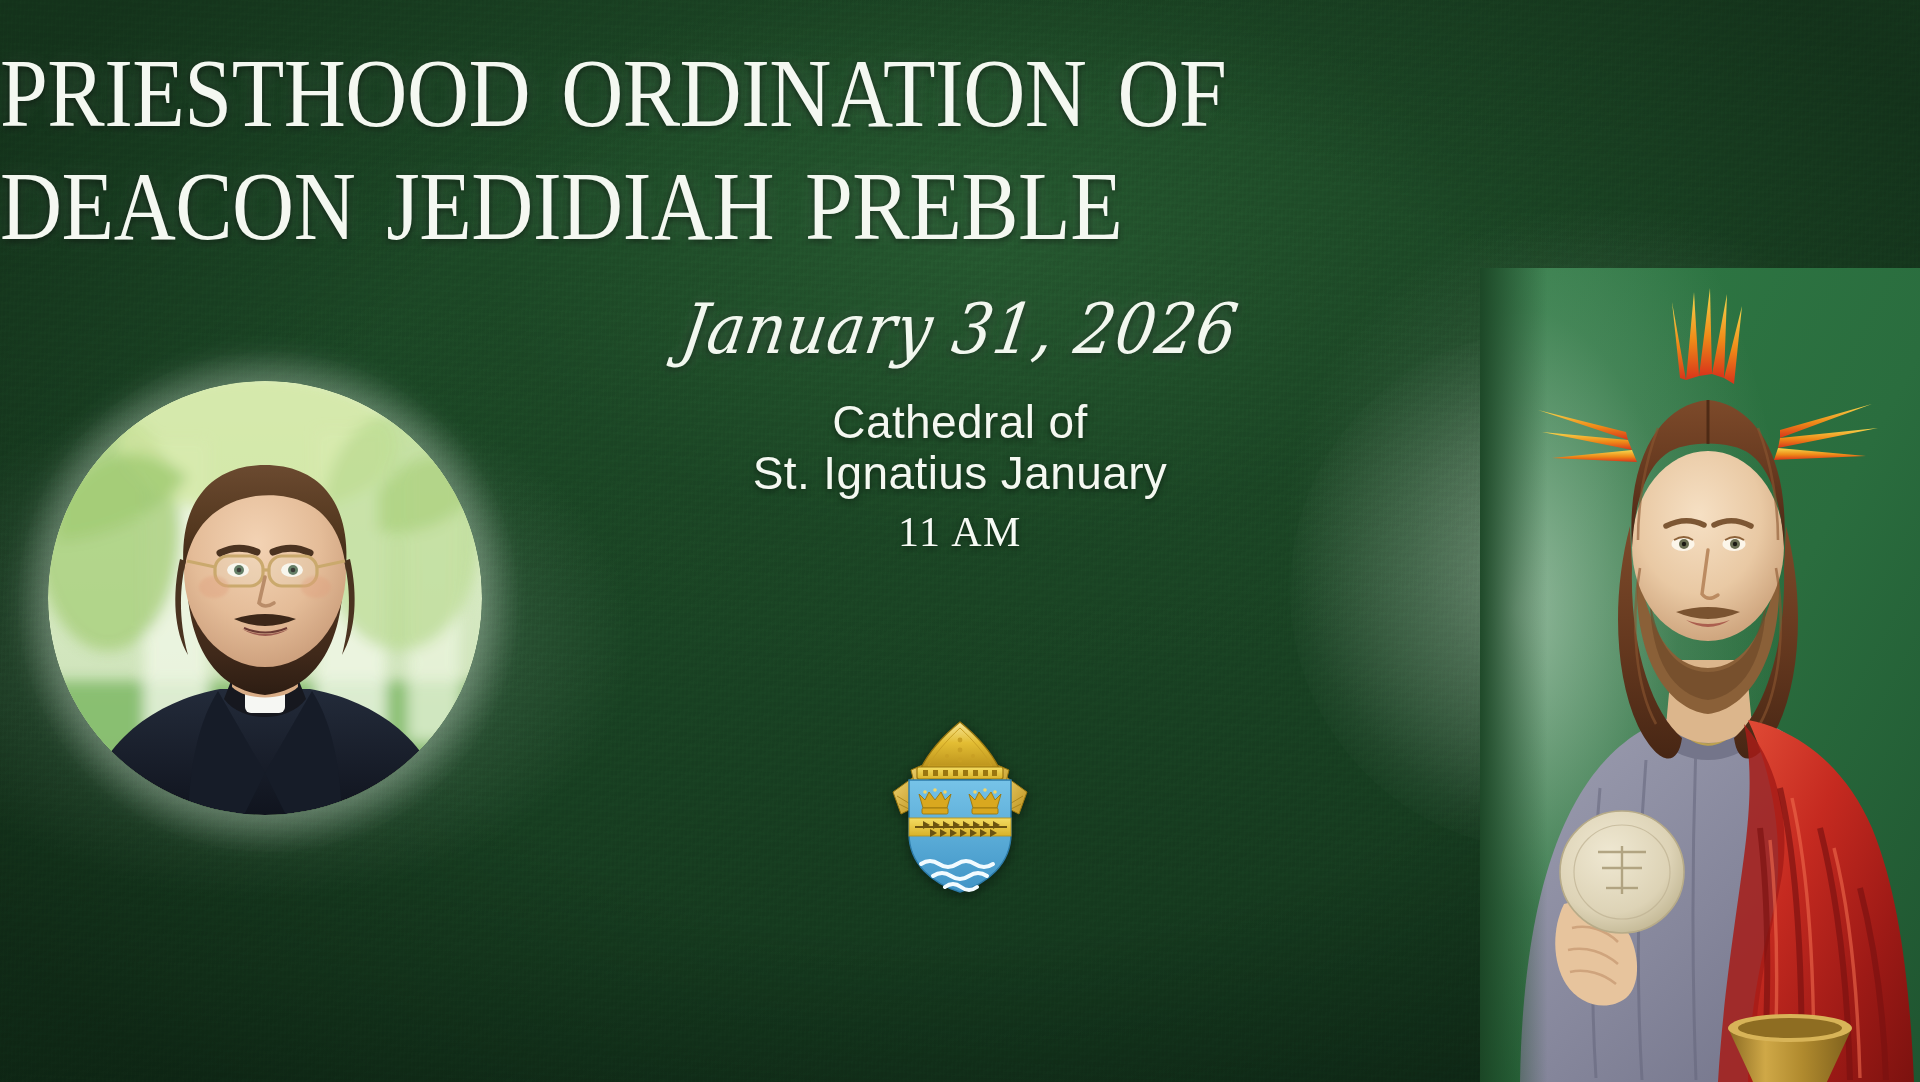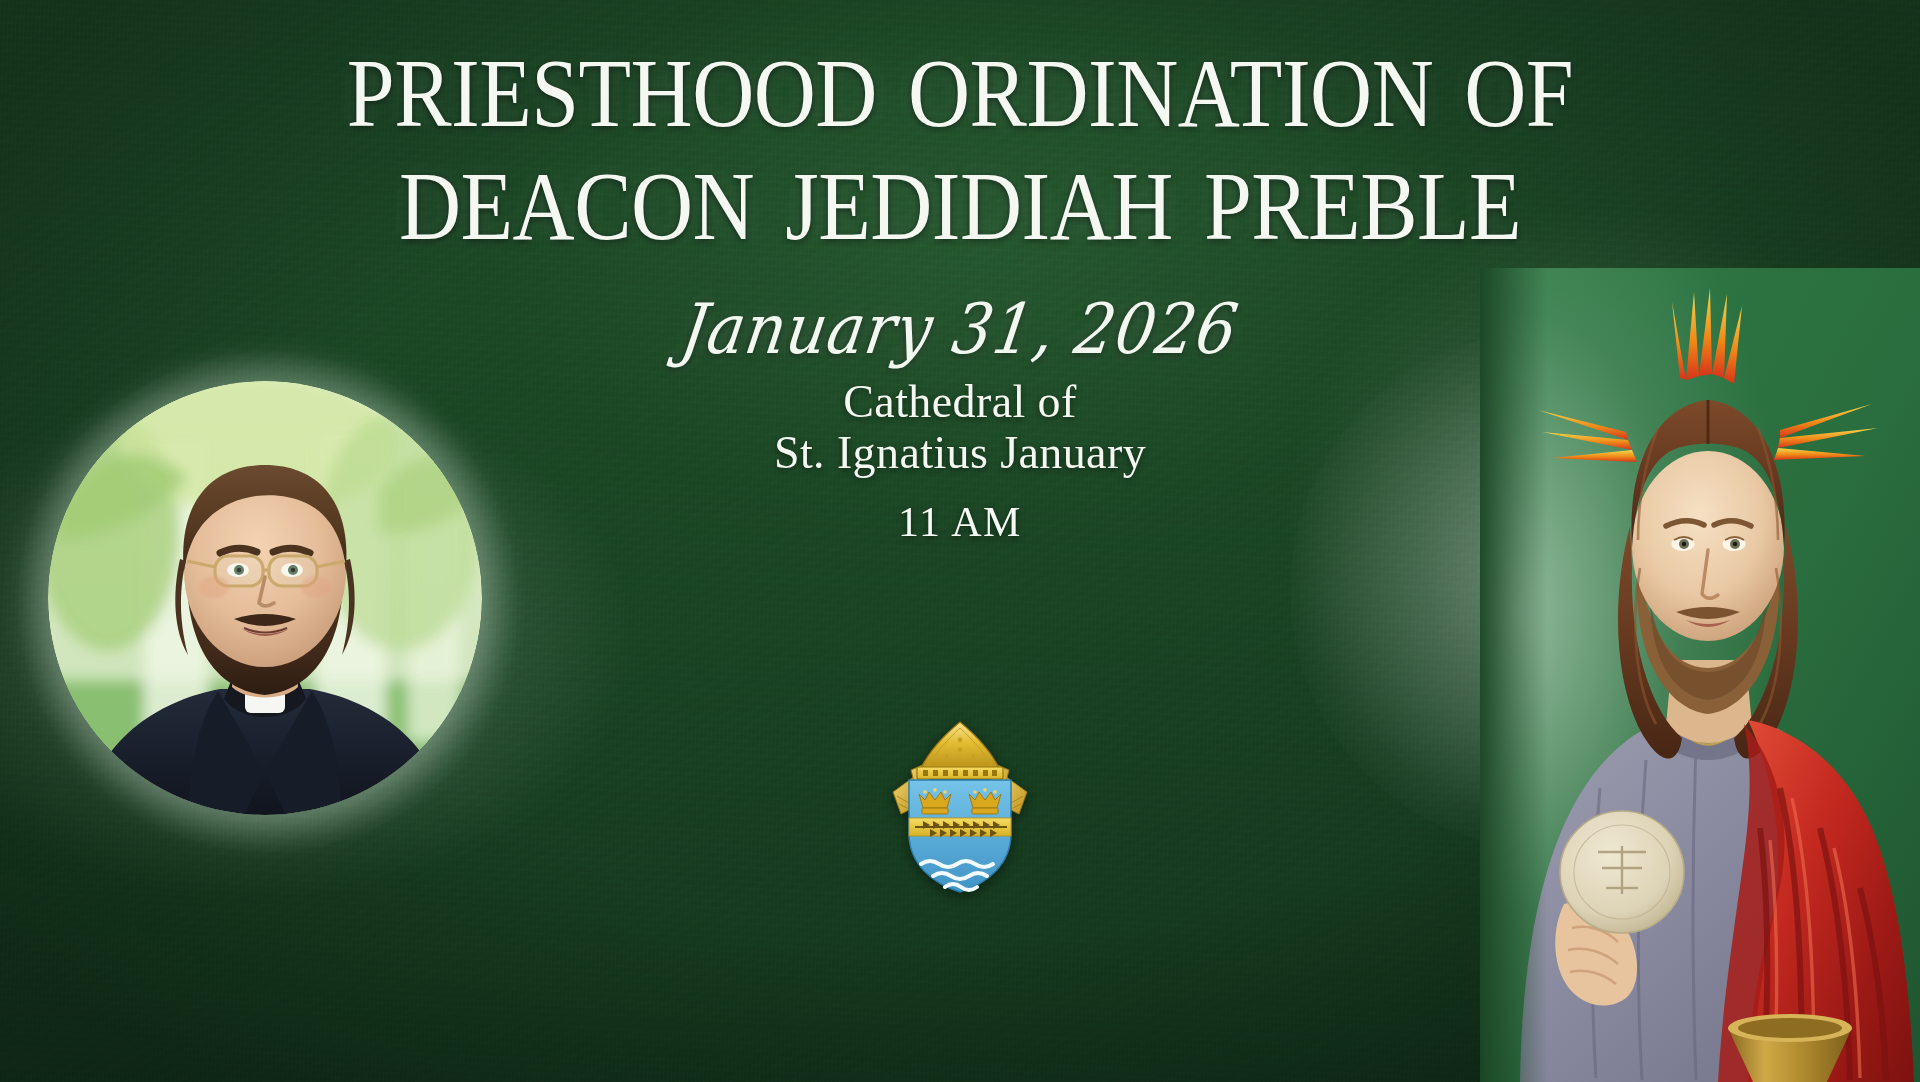--- a/index.html
+++ b/index.html
@@ -34,21 +34,21 @@
   }
   .vignette {
     position:absolute; inset:0;
     background:radial-gradient(ellipse 1150px 760px at 50% 48%, rgba(0,0,0,0) 55%, rgba(0,0,0,0.30) 100%);
     pointer-events:none;
   }
 
   
   .title-block {
     position:absolute; left:0; right:0; top:46px;
-    text-align:center; z-index:6;
+    z-index:6;
   }
   .title-line {
     color:#f4f8f1;
     font-family:"Liberation Serif", serif;
     font-size:86px;
     line-height:0.99;
     letter-spacing:-0.5px;
     word-spacing:10px;
     text-shadow:0 2px 7px rgba(0,0,0,0.55), 0 0 18px rgba(255,255,255,0.12);
     white-space:nowrap;
@@ -67,31 +67,31 @@
     color:#f2f7ef;
     font-family:"DejaVu Serif", serif;
     font-style:italic;
     font-size:62px;
     line-height:1.05;
     letter-spacing:1px;
     transform:skewX(-9deg) scaleY(1.12);
     text-shadow:0 2px 8px rgba(0,0,0,0.55), 0 0 14px rgba(255,255,255,0.18);
   }
   .venue {
-    margin-top:16px;
+    margin-top:36px;
     color:#f4f8f1;
-    font-family:Liberation Serif, serif;
+    font-family:Liberation Sans, sans-serif;
     font-size:46px;
     line-height:1.10;
     letter-spacing:0.4px;
     text-shadow:0 2px 6px rgba(0,0,0,0.5);
   }
   .venue .v2 { font-size:46px; }
   .time {
-    margin-top:20px;
+    margin-top:10px;
     color:#f6faf4;
     font-family:"Liberation Serif", serif;
     font-size:42px;
     letter-spacing:1.5px;
     text-shadow:0 2px 6px rgba(0,0,0,0.5);
   }
 
   
   .crest-wrap {
     position:absolute; left:50%; top:718px;

